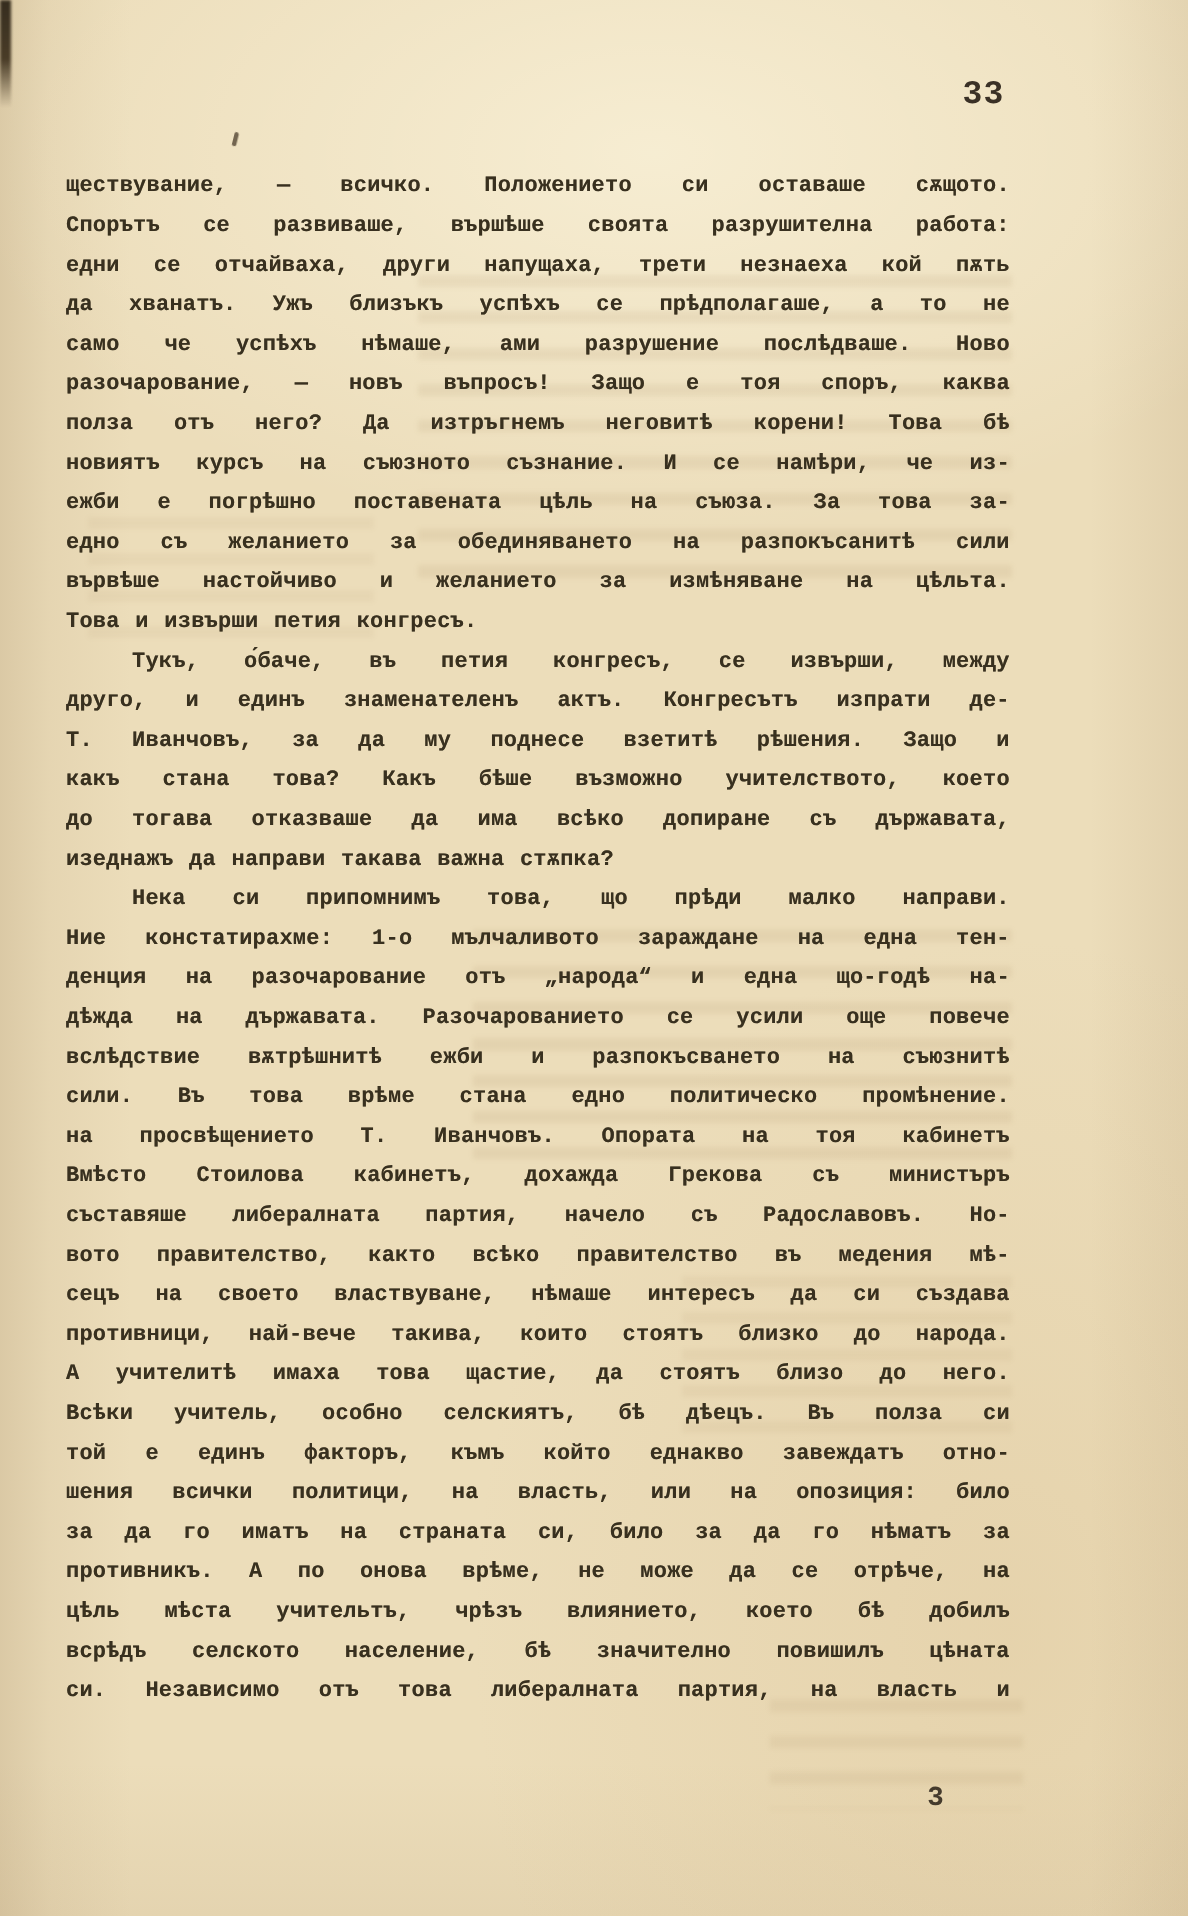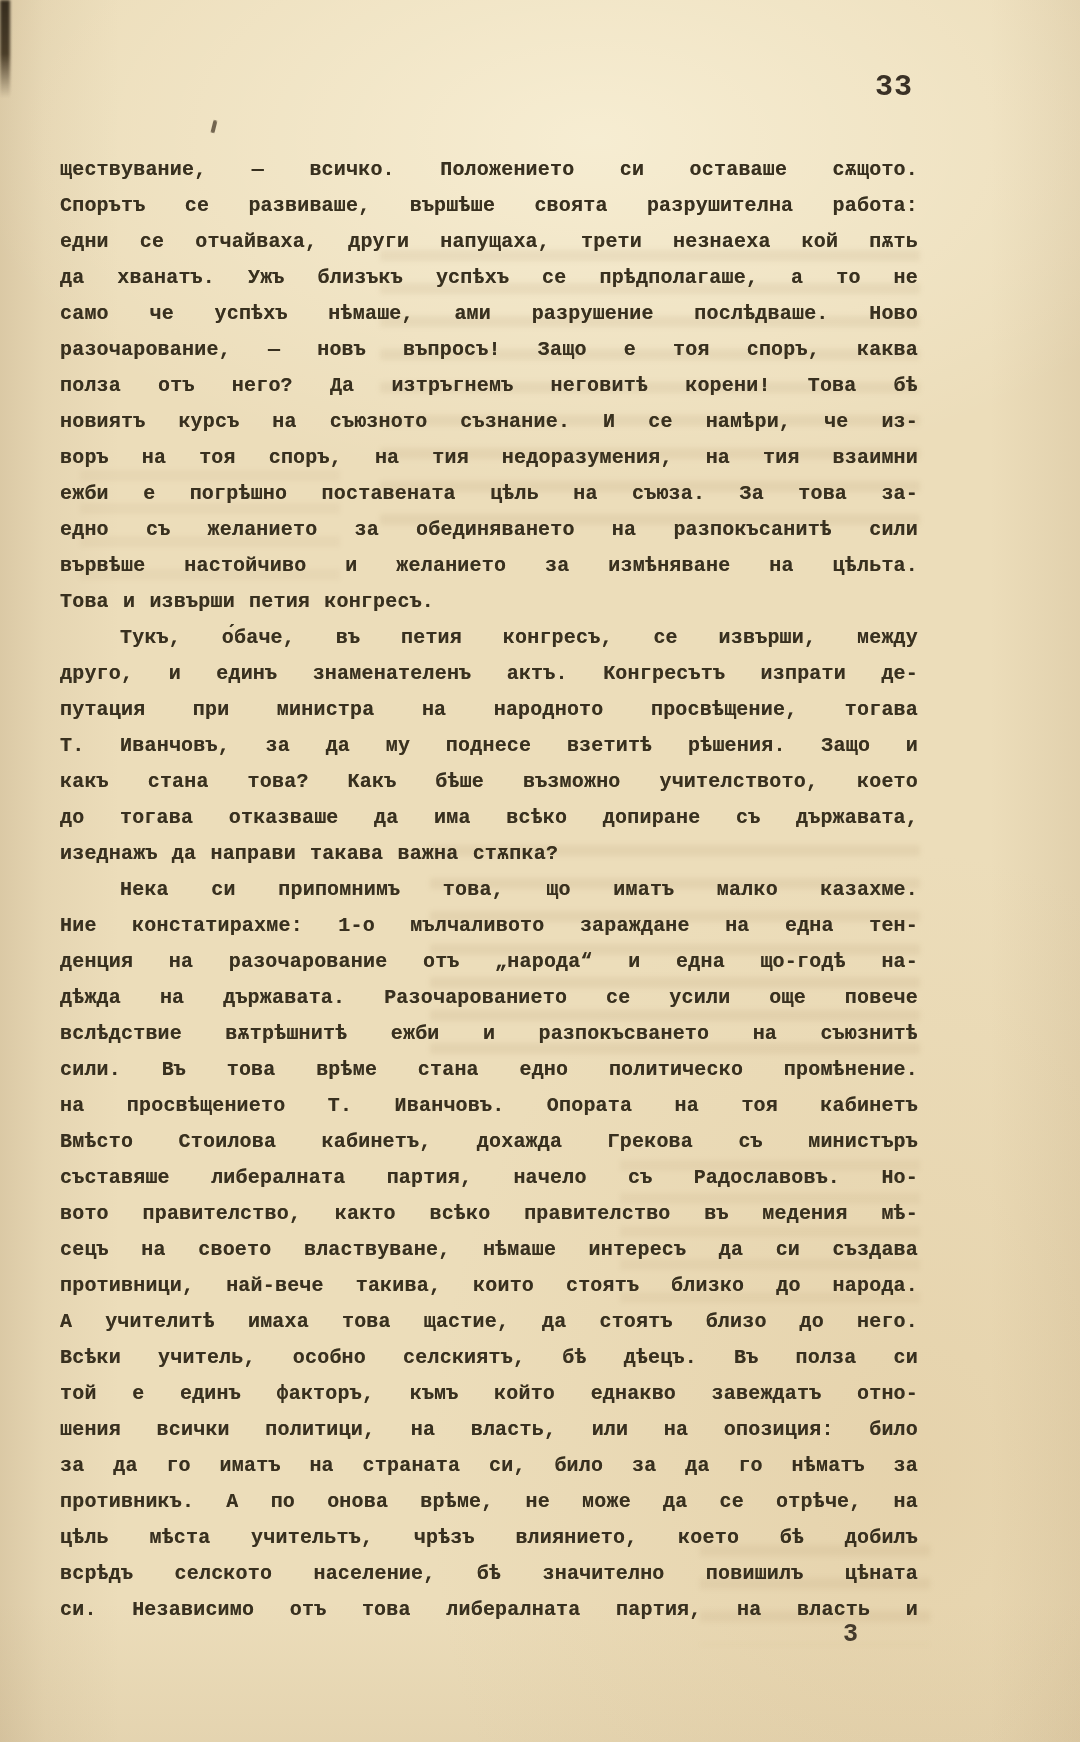--- a/index.html
+++ b/index.html
@@ -130,33 +130,31 @@
 
   <div class="text-block" id="text-block">
       <div class="line">ществувание, — всичко. Положението си оставаше сѫщото.</div>
       <div class="line">Спорътъ се развиваше, вършѣше своята разрушителна работа:</div>
       <div class="line">едни се отчайваха, други напущаха, трети незнаеха кой пѫть</div>
       <div class="line">да хванатъ. Ужъ близъкъ успѣхъ се прѣдполагаше, а то не</div>
       <div class="line">само че успѣхъ нѣмаше, ами разрушение послѣдваше. Ново</div>
       <div class="line">разочарование, — новъ въпросъ! Защо е тоя споръ, каква</div>
       <div class="line">полза отъ него? Да изтръгнемъ неговитѣ корени! Това бѣ</div>
       <div class="line">новиятъ курсъ на съюзното съзнание. И се намѣри, че из-</div>
-      <div class="line">воръ на тоя споръ, на тия недоразумения, на тия взаимни</div>
       <div class="line">ежби е погрѣшно поставената цѣль на съюза. За това за-</div>
       <div class="line">едно съ желанието за обединяването на разпокъсанитѣ сили</div>
       <div class="line">вървѣше настойчиво и желанието за измѣняване на цѣльта.</div>
       <div class="line para-end">Това и извърши петия конгресъ.</div>
       <div class="line indent">Тукъ, о́баче, въ петия конгресъ, се извърши, между</div>
       <div class="line">друго, и единъ знаменателенъ актъ. Конгресътъ изпрати де-</div>
-      <div class="line">путация при министра на народното просвѣщение, тогава</div>
       <div class="line">Т. Иванчовъ, за да му поднесе взетитѣ рѣшения. Защо и</div>
       <div class="line">какъ стана това? Какъ бѣше възможно учителството, което</div>
       <div class="line">до тогава отказваше да има всѣко допиране съ държавата,</div>
       <div class="line para-end">изеднажъ да направи такава важна стѫпка?</div>
-      <div class="line indent">Нека си припомнимъ това, що иматъ малко казахме.</div>
+      <div class="line indent">Нека си припомнимъ това, що прѣди малко направи.</div>
       <div class="line">Ние констатирахме: 1-о мълчаливото зараждане на една тен-</div>
       <div class="line">денция на разочарование отъ „народа“ и една що-годѣ на-</div>
       <div class="line">дѣжда на държавата. Разочарованието се усили още повече</div>
       <div class="line">вслѣдствие вѫтрѣшнитѣ ежби и разпокъсването на съюзнитѣ</div>
       <div class="line">сили. Въ това врѣме стана едно политическо промѣнение.</div>
       <div class="line">на просвѣщението Т. Иванчовъ. Опората на тоя кабинетъ</div>
       <div class="line">Вмѣсто Стоилова кабинетъ, дохажда Грекова съ министъръ</div>
       <div class="line">съставяше либералната партия, начело съ Радославовъ. Но-</div>
       <div class="line">вото правителство, както всѣко правителство въ медения мѣ-</div>
       <div class="line">сецъ на своето властвуване, нѣмаше интересъ да си създава</div>

